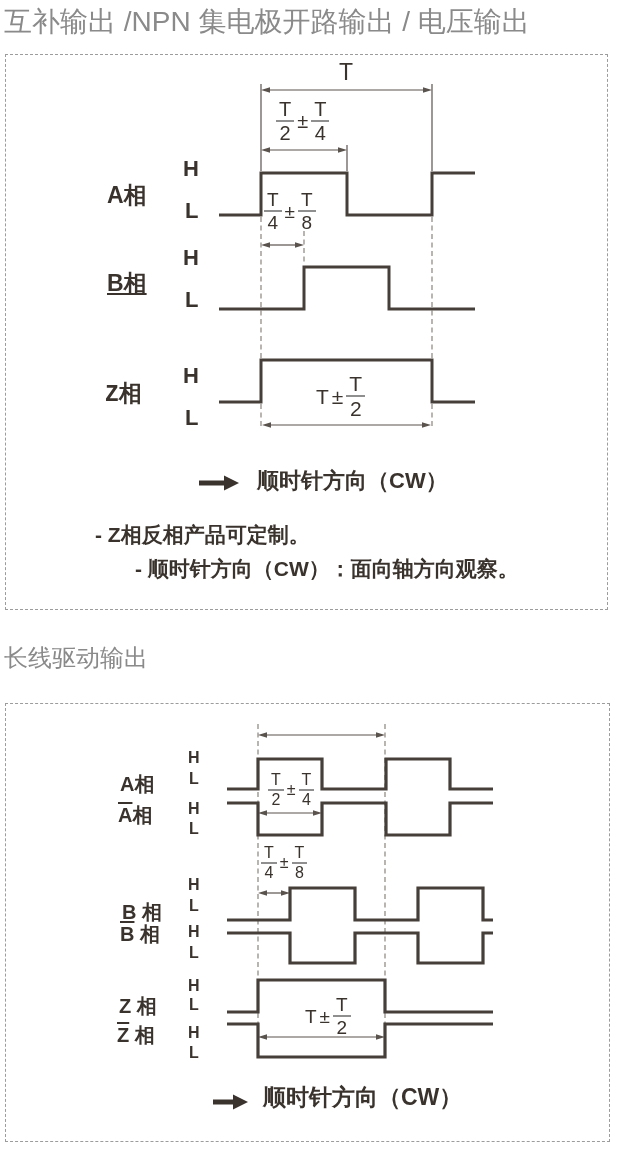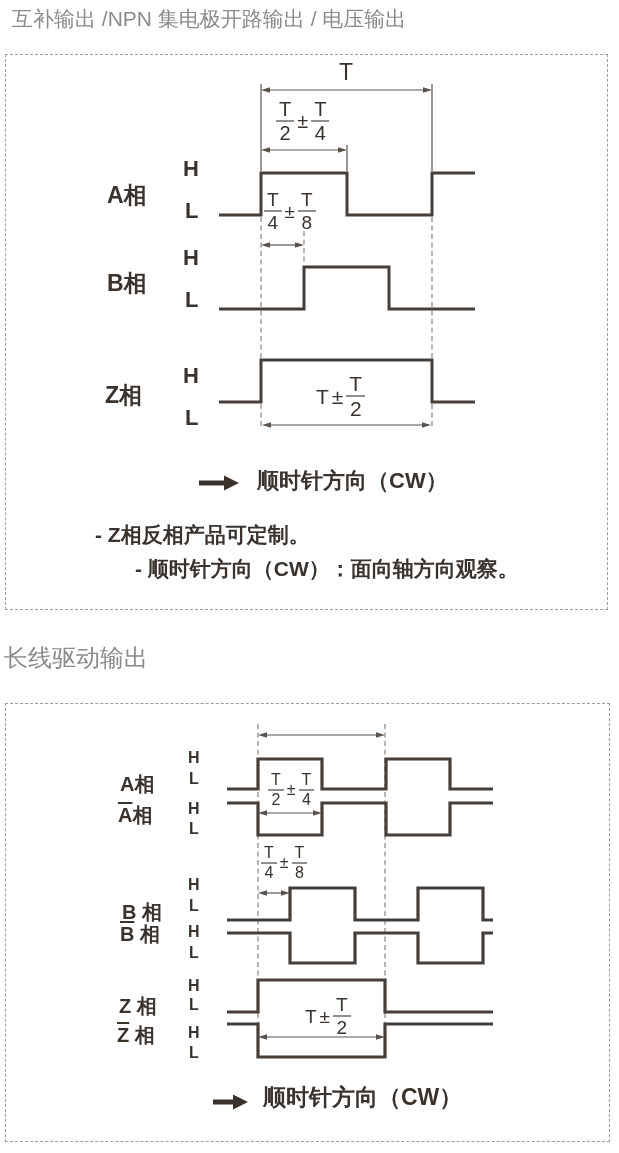--- a/index.html
+++ b/index.html
@@ -15,21 +15,21 @@
   .frac{display:inline-flex;flex-direction:column;align-items:center;}
   .fn{display:block;padding:0 3px 1px 3px;border-bottom:2px solid #8f8f8f;}
   .fd{display:block;padding-top:1px;}
   .pm{margin:0 3px;}
   .ov{text-decoration:overline;}
   svg.overlay{position:absolute;left:0;top:0;pointer-events:none;}
 </style>
 </head>
 <body>
 
-<div class="abs gray" style="left:12px;top:8px;font-size:21px;">互补输出 /NPN 集电极开路输出 / 电压输出</div>
+<div class="abs gray" style="left:4px;top:8px;font-size:28px;">互补输出 /NPN 集电极开路输出 / 电压输出</div>
 
 <div class="box" style="left:5px;top:54px;width:603px;height:556px;"></div>
 
 <svg class="overlay" width="619" height="1153" viewBox="0 0 619 1153">
 
   <g stroke="#8b847c" stroke-width="1.2" stroke-dasharray="5,3.5" fill="none">
     <path d="M261,217 V429"></path>
     <path d="M432,217 V429"></path>
     <path d="M304,231 V264"></path>
   </g>
@@ -117,25 +117,25 @@
       <span class="fn">T</span>
       <span class="fd">4</span>
     </span>
   <span class="pm">±</span>
   <span class="frac">
       <span class="fn">T</span>
       <span class="fd">8</span>
     </span>
 </span>
 
-<div class="abs b" style="left:107px;top:272px;font-size:23px;">B相</div>
+<div class="abs b" style="left:107px;top:272px;font-size:23px;text-decoration:underline;">B相</div>
 <div class="abs b" style="left:183px;top:247px;font-size:22px;">H</div>
 <div class="abs b" style="left:185px;top:289px;font-size:22px;">L</div>
 
-<div class="abs b" style="left:105px;top:384px;font-size:23px;">Z相</div>
+<div class="abs b" style="left:105px;top:384px;font-size:23px;font-family:Liberation Mono, monospace;">Z相</div>
 <div class="abs b" style="left:183px;top:365px;font-size:22px;">H</div>
 <div class="abs b" style="left:185px;top:407px;font-size:22px;">L</div>
 
 <span class="abs expr" style="left:316px;top:373px;font-size:21px;">
   <span>T</span>
   <span class="pm">±</span>
   <span class="frac">
       <span class="fn">T</span>
       <span class="fd">2</span>
     </span>

